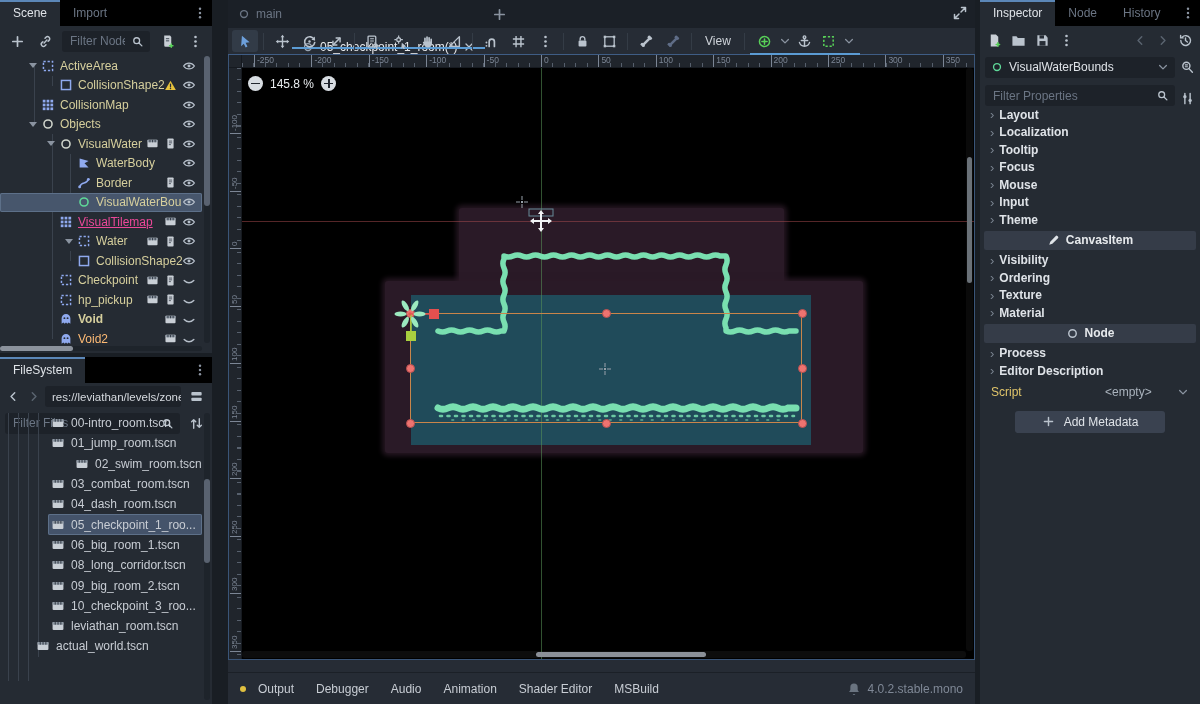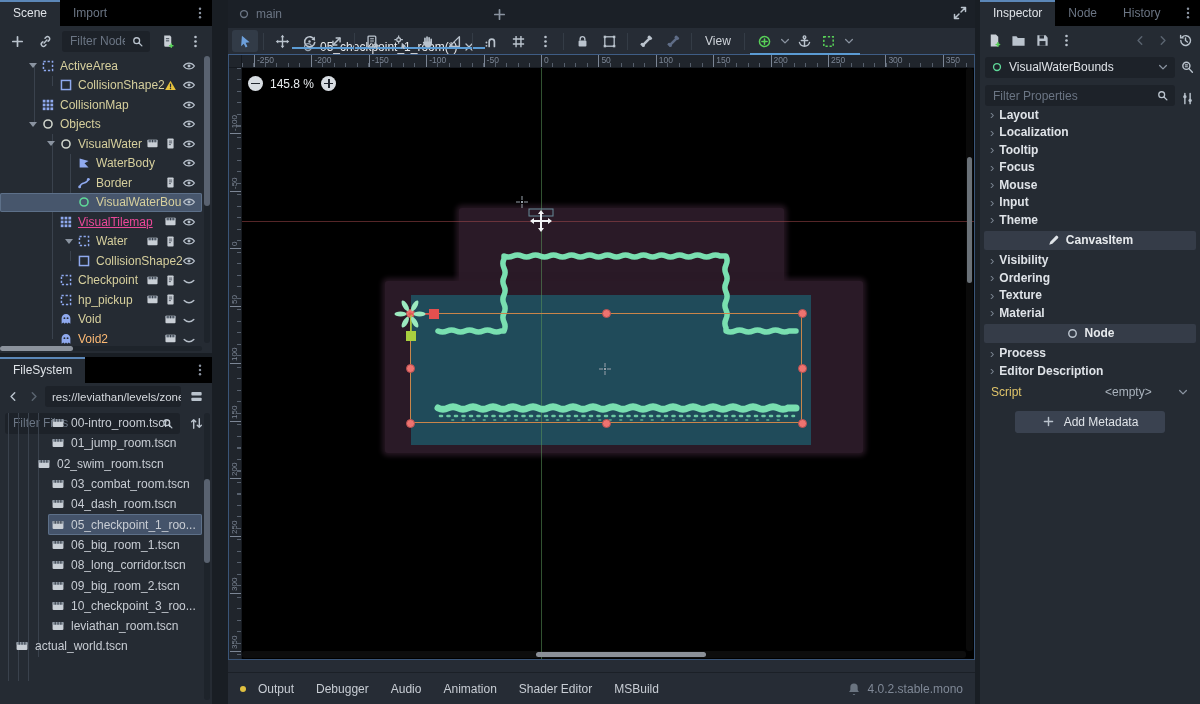--- a/index.html
+++ b/index.html
@@ -491,21 +491,21 @@
                   <path d="M6 5h4M6 7.2h4M6 9.4h2.5" stroke="#39414d" stroke-width="1"></path>
                 </svg>
               </span>
               <span class="ic" style="color: rgb(182, 191, 202);">
                 <svg viewBox="0 0 16 16" width="14" height="14">
                   <path d="M2.5 8.5c3.5 3.5 7.5 3.5 11 0" fill="none" stroke="currentColor" stroke-width="1.6" stroke-linecap="round"></path>
                 </svg>
               </span>
             </span>
           </div>
-          <div class="tree-row" style="padding-left: 46px;">
+          <div class="tree-row" style="padding-left: 46px; font-weight: bold;">
             <span class="expsp"></span>
             <span class="ic">
               <svg viewBox="0 0 16 16" width="14" height="14">
                 <path d="M8 2.2a5 5 0 0 1 5 5v6.3l-2-1.6-1.5 1.6L8 12l-1.5 1.5L5 11.9l-2 1.6V7.2a5 5 0 0 1 5-5z" fill="#8fa9ee"></path>
                 <circle cx="6.2" cy="7" r="1.1" fill="#262c35"></circle>
                 <circle cx="9.8" cy="7" r="1.1" fill="#262c35"></circle>
               </svg>
             </span>
             <span class="tree-label" style="color: rgb(214, 207, 157);">Void</span>
             <span class="row-end">
@@ -650,21 +650,21 @@
                   <rect x="1.8" y="3.5" width="12.4" height="9" rx="1.2" fill="#c9cfd6"></rect>
                   <rect x="1.8" y="3.5" width="12.4" height="3" fill="#8d97a2"></rect>
                   <rect x="4.2" y="3.5" width="1.3" height="3" fill="#39414d"></rect>
                   <rect x="7.4" y="3.5" width="1.3" height="3" fill="#39414d"></rect>
                   <rect x="10.6" y="3.5" width="1.3" height="3" fill="#39414d"></rect>
                 </svg>
               </span>
               <span class="fs-label">01_jump_room.tscn</span>
             </span>
           </div>
-          <div class="fs-row" style="padding-left: 34px;">
+          <div class="fs-row" style="padding-left: 72px;">
             <span class="hl">
               <span class="ic">
                 <svg viewBox="0 0 16 16" width="14" height="14">
                   <rect x="1.8" y="3.5" width="12.4" height="9" rx="1.2" fill="#c9cfd6"></rect>
                   <rect x="1.8" y="3.5" width="12.4" height="3" fill="#8d97a2"></rect>
                   <rect x="4.2" y="3.5" width="1.3" height="3" fill="#39414d"></rect>
                   <rect x="7.4" y="3.5" width="1.3" height="3" fill="#39414d"></rect>
                   <rect x="10.6" y="3.5" width="1.3" height="3" fill="#39414d"></rect>
                 </svg>
               </span>
@@ -776,21 +776,21 @@
                   <rect x="1.8" y="3.5" width="12.4" height="9" rx="1.2" fill="#c9cfd6"></rect>
                   <rect x="1.8" y="3.5" width="12.4" height="3" fill="#8d97a2"></rect>
                   <rect x="4.2" y="3.5" width="1.3" height="3" fill="#39414d"></rect>
                   <rect x="7.4" y="3.5" width="1.3" height="3" fill="#39414d"></rect>
                   <rect x="10.6" y="3.5" width="1.3" height="3" fill="#39414d"></rect>
                 </svg>
               </span>
               <span class="fs-label">leviathan_room.tscn</span>
             </span>
           </div>
-          <div class="fs-row" style="padding-left: 12px;">
+          <div class="fs-row" style="padding-left: 33px;">
             <span class="hl">
               <span class="ic">
                 <svg viewBox="0 0 16 16" width="14" height="14">
                   <rect x="1.8" y="3.5" width="12.4" height="9" rx="1.2" fill="#c9cfd6"></rect>
                   <rect x="1.8" y="3.5" width="12.4" height="3" fill="#8d97a2"></rect>
                   <rect x="4.2" y="3.5" width="1.3" height="3" fill="#39414d"></rect>
                   <rect x="7.4" y="3.5" width="1.3" height="3" fill="#39414d"></rect>
                   <rect x="10.6" y="3.5" width="1.3" height="3" fill="#39414d"></rect>
                 </svg>
               </span>

